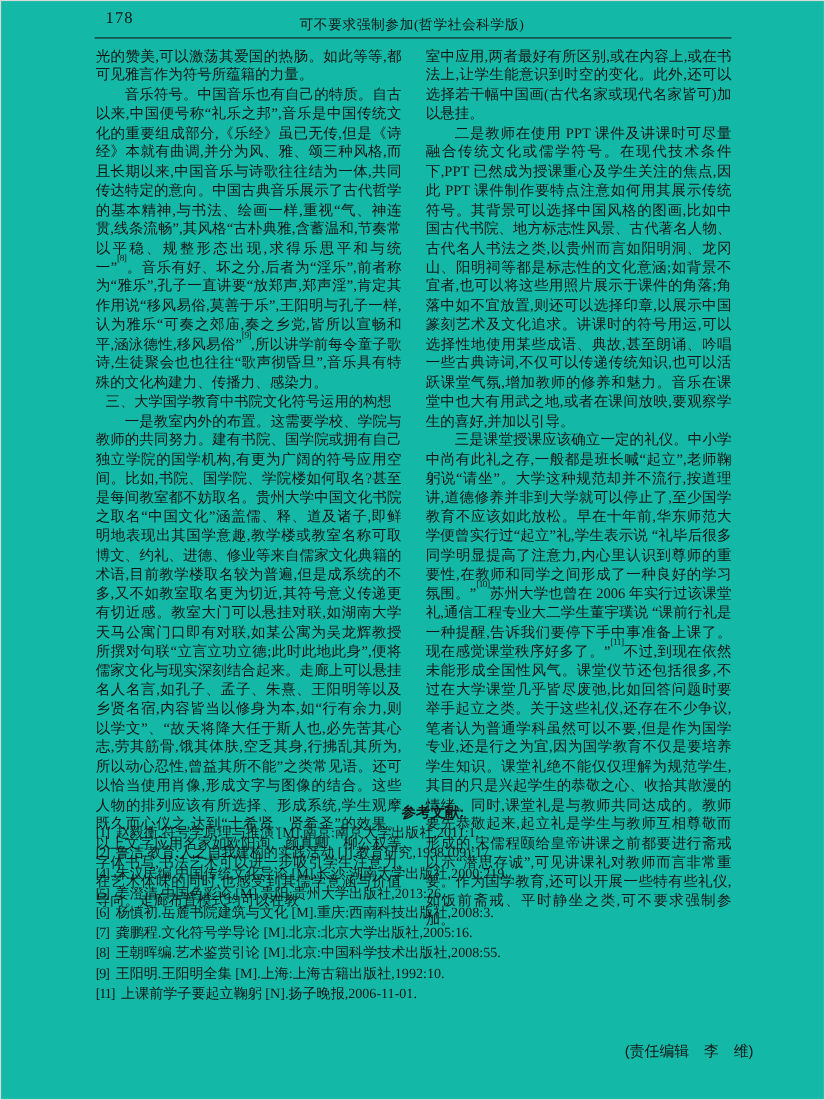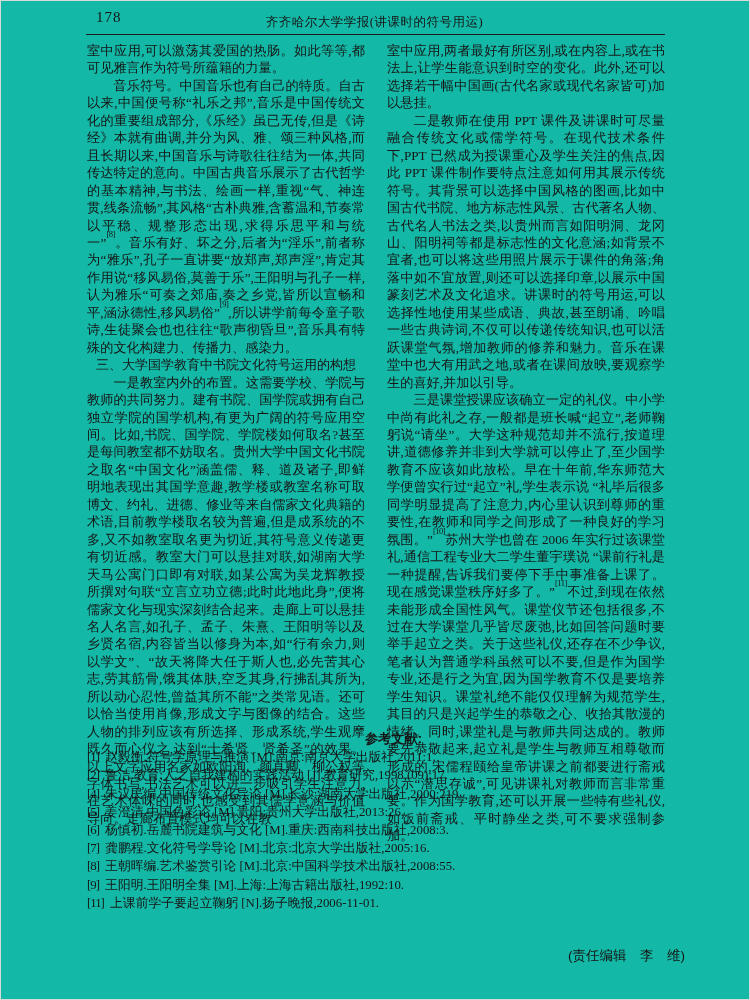--- a/index.html
+++ b/index.html
@@ -24,27 +24,27 @@
   .ref-item{white-space:nowrap;}
   .ref-no{letter-spacing:-1px;margin-right:3px;}
   .editor{position:absolute;top:946px;right:64px;font-weight:normal;font-size:13.5px;font-family:"Liberation Sans","DejaVu Sans",sans-serif;}
 </style>
 </head>
 <body>
 
 <div class="page">
   <div class="hdr">
     <span class="page-num">178</span>
-    <span class="journal-title">齐齐哈尔大学学报(讲课时的符号用运)</span>
+    <span class="journal-title">可不要求强制参加(哲学社会科学版)</span>
   </div>
   <div class="rule"></div>
 
   <main class="columns">
     <div class="col">
-        <p class="cont">室中应用,可以激荡其爱国的热肠。如此等等,都可见雅言作为符号所蕴籍的力量。</p>
+        <p class="cont">光的赞美,可以激荡其爱国的热肠。如此等等,都可见雅言作为符号所蕴籍的力量。</p>
         <p class="para">音乐符号。中国音乐也有自己的特质。自古以来,中国便号称“礼乐之邦”,音乐是中国传统文化的重要组成部分,《乐经》虽已无传,但是《诗经》本就有曲调,并分为风、雅、颂三种风格,而且长期以来,中国音乐与诗歌往往结为一体,共同传达特定的意向。中国古典音乐展示了古代哲学的基本精神,与书法、绘画一样,重视“气、神连贯,线条流畅”,其风格“古朴典雅,含蓄温和,节奏常以平稳、规整形态出现,求得乐思平和与统一”<sup class="cite">[8]</sup>。音乐有好、坏之分,后者为“淫乐”,前者称为“雅乐”,孔子一直讲要“放郑声,郑声淫”,肯定其作用说“移风易俗,莫善于乐”,王阳明与孔子一样,认为雅乐“可奏之郊庙,奏之乡党,皆所以宣畅和平,涵泳德性,移风易俗”<sup class="cite">[9]</sup>,所以讲学前每令童子歌诗,生徒聚会也也往往“歌声彻昏旦”,音乐具有特殊的文化构建力、传播力、感染力。</p>
         <p class="heading">三、大学国学教育中书院文化符号运用的构想</p>
         <p class="para">一是教室内外的布置。这需要学校、学院与教师的共同努力。建有书院、国学院或拥有自己独立学院的国学机构,有更为广阔的符号应用空间。比如,书院、国学院、学院楼如何取名?甚至是每间教室都不妨取名。贵州大学中国文化书院之取名“中国文化”涵盖儒、释、道及诸子,即鲜明地表现出其国学意趣,教学楼或教室名称可取博文、约礼、进德、修业等来自儒家文化典籍的术语,目前教学楼取名较为普遍,但是成系统的不多,又不如教室取名更为切近,其符号意义传递更有切近感。教室大门可以悬挂对联,如湖南大学天马公寓门口即有对联,如某公寓为吴龙辉教授所撰对句联“立言立功立德;此时此地此身”,便将儒家文化与现实深刻结合起来。走廊上可以悬挂名人名言,如孔子、孟子、朱熹、王阳明等以及乡贤名宿,内容皆当以修身为本,如“行有余力,则以学文”、“故天将降大任于斯人也,必先苦其心志,劳其筋骨,饿其体肤,空乏其身,行拂乱其所为,所以动心忍性,曾益其所不能”之类常见语。还可以恰当使用肖像,形成文字与图像的结合。这些人物的排列应该有所选择、形成系统,学生观摩既久而心仪之,达到“士希贤、贤希圣”的效果。以上文字应用名家如欧阳询、颜真卿、柳公权等字体书写,书法艺术可以进一步吸引学生注意力,在艺术体味的同时,也感受到其儒学意涵与价值导向。走廊布置模式均可以在教</p>
       </div>
     <div class="col">
         <p class="cont">室中应用,两者最好有所区别,或在内容上,或在书法上,让学生能意识到时空的变化。此外,还可以选择若干幅中国画(古代名家或现代名家皆可)加以悬挂。</p>
         <p class="para">二是教师在使用 PPT 课件及讲课时可尽量融合传统文化或儒学符号。在现代技术条件下,PPT 已然成为授课重心及学生关注的焦点,因此 PPT 课件制作要特点注意如何用其展示传统符号。其背景可以选择中国风格的图画,比如中国古代书院、地方标志性风景、古代著名人物、古代名人书法之类,以贵州而言如阳明洞、龙冈山、阳明祠等都是标志性的文化意涵;如背景不宜者,也可以将这些用照片展示于课件的角落;角落中如不宜放置,则还可以选择印章,以展示中国篆刻艺术及文化追求。讲课时的符号用运,可以选择性地使用某些成语、典故,甚至朗诵、吟唱一些古典诗词,不仅可以传递传统知识,也可以活跃课堂气氛,增加教师的修养和魅力。音乐在课堂中也大有用武之地,或者在课间放映,要观察学生的喜好,并加以引导。</p>
         <p class="para">三是课堂授课应该确立一定的礼仪。中小学中尚有此礼之存,一般都是班长喊“起立”,老师鞠躬说“请坐”。大学这种规范却并不流行,按道理讲,道德修养并非到大学就可以停止了,至少国学教育不应该如此放松。早在十年前,华东师范大学便曾实行过“起立”礼,学生表示说 “礼毕后很多同学明显提高了注意力,内心里认识到尊师的重要性,在教师和同学之间形成了一种良好的学习氛围。”<sup class="cite">[10]</sup>苏州大学也曾在 2006 年实行过该课堂礼,通信工程专业大二学生董宇璞说 “课前行礼是一种提醒,告诉我们要停下手中事准备上课了。现在感觉课堂秩序好多了。”<sup class="cite">[11]</sup>不过,到现在依然未能形成全国性风气。课堂仪节还包括很多,不过在大学课堂几乎皆尽废弛,比如回答问题时要举手起立之类。关于这些礼仪,还存在不少争议,笔者认为普通学科虽然可以不要,但是作为国学专业,还是行之为宜,因为国学教育不仅是要培养学生知识。课堂礼绝不能仅仅理解为规范学生,其目的只是兴起学生的恭敬之心、收拾其散漫的情绪。同时,课堂礼是与教师共同达成的。教师要先恭敬起来,起立礼是学生与教师互相尊敬而形成的,宋儒程颐给皇帝讲课之前都要进行斋戒以示“潜思存诚”,可见讲课礼对教师而言非常重要。作为国学教育,还可以开展一些特有些礼仪,如饭前斋戒、平时静坐之类,可不要求强制参加。</p>
       </div>
   </main>

